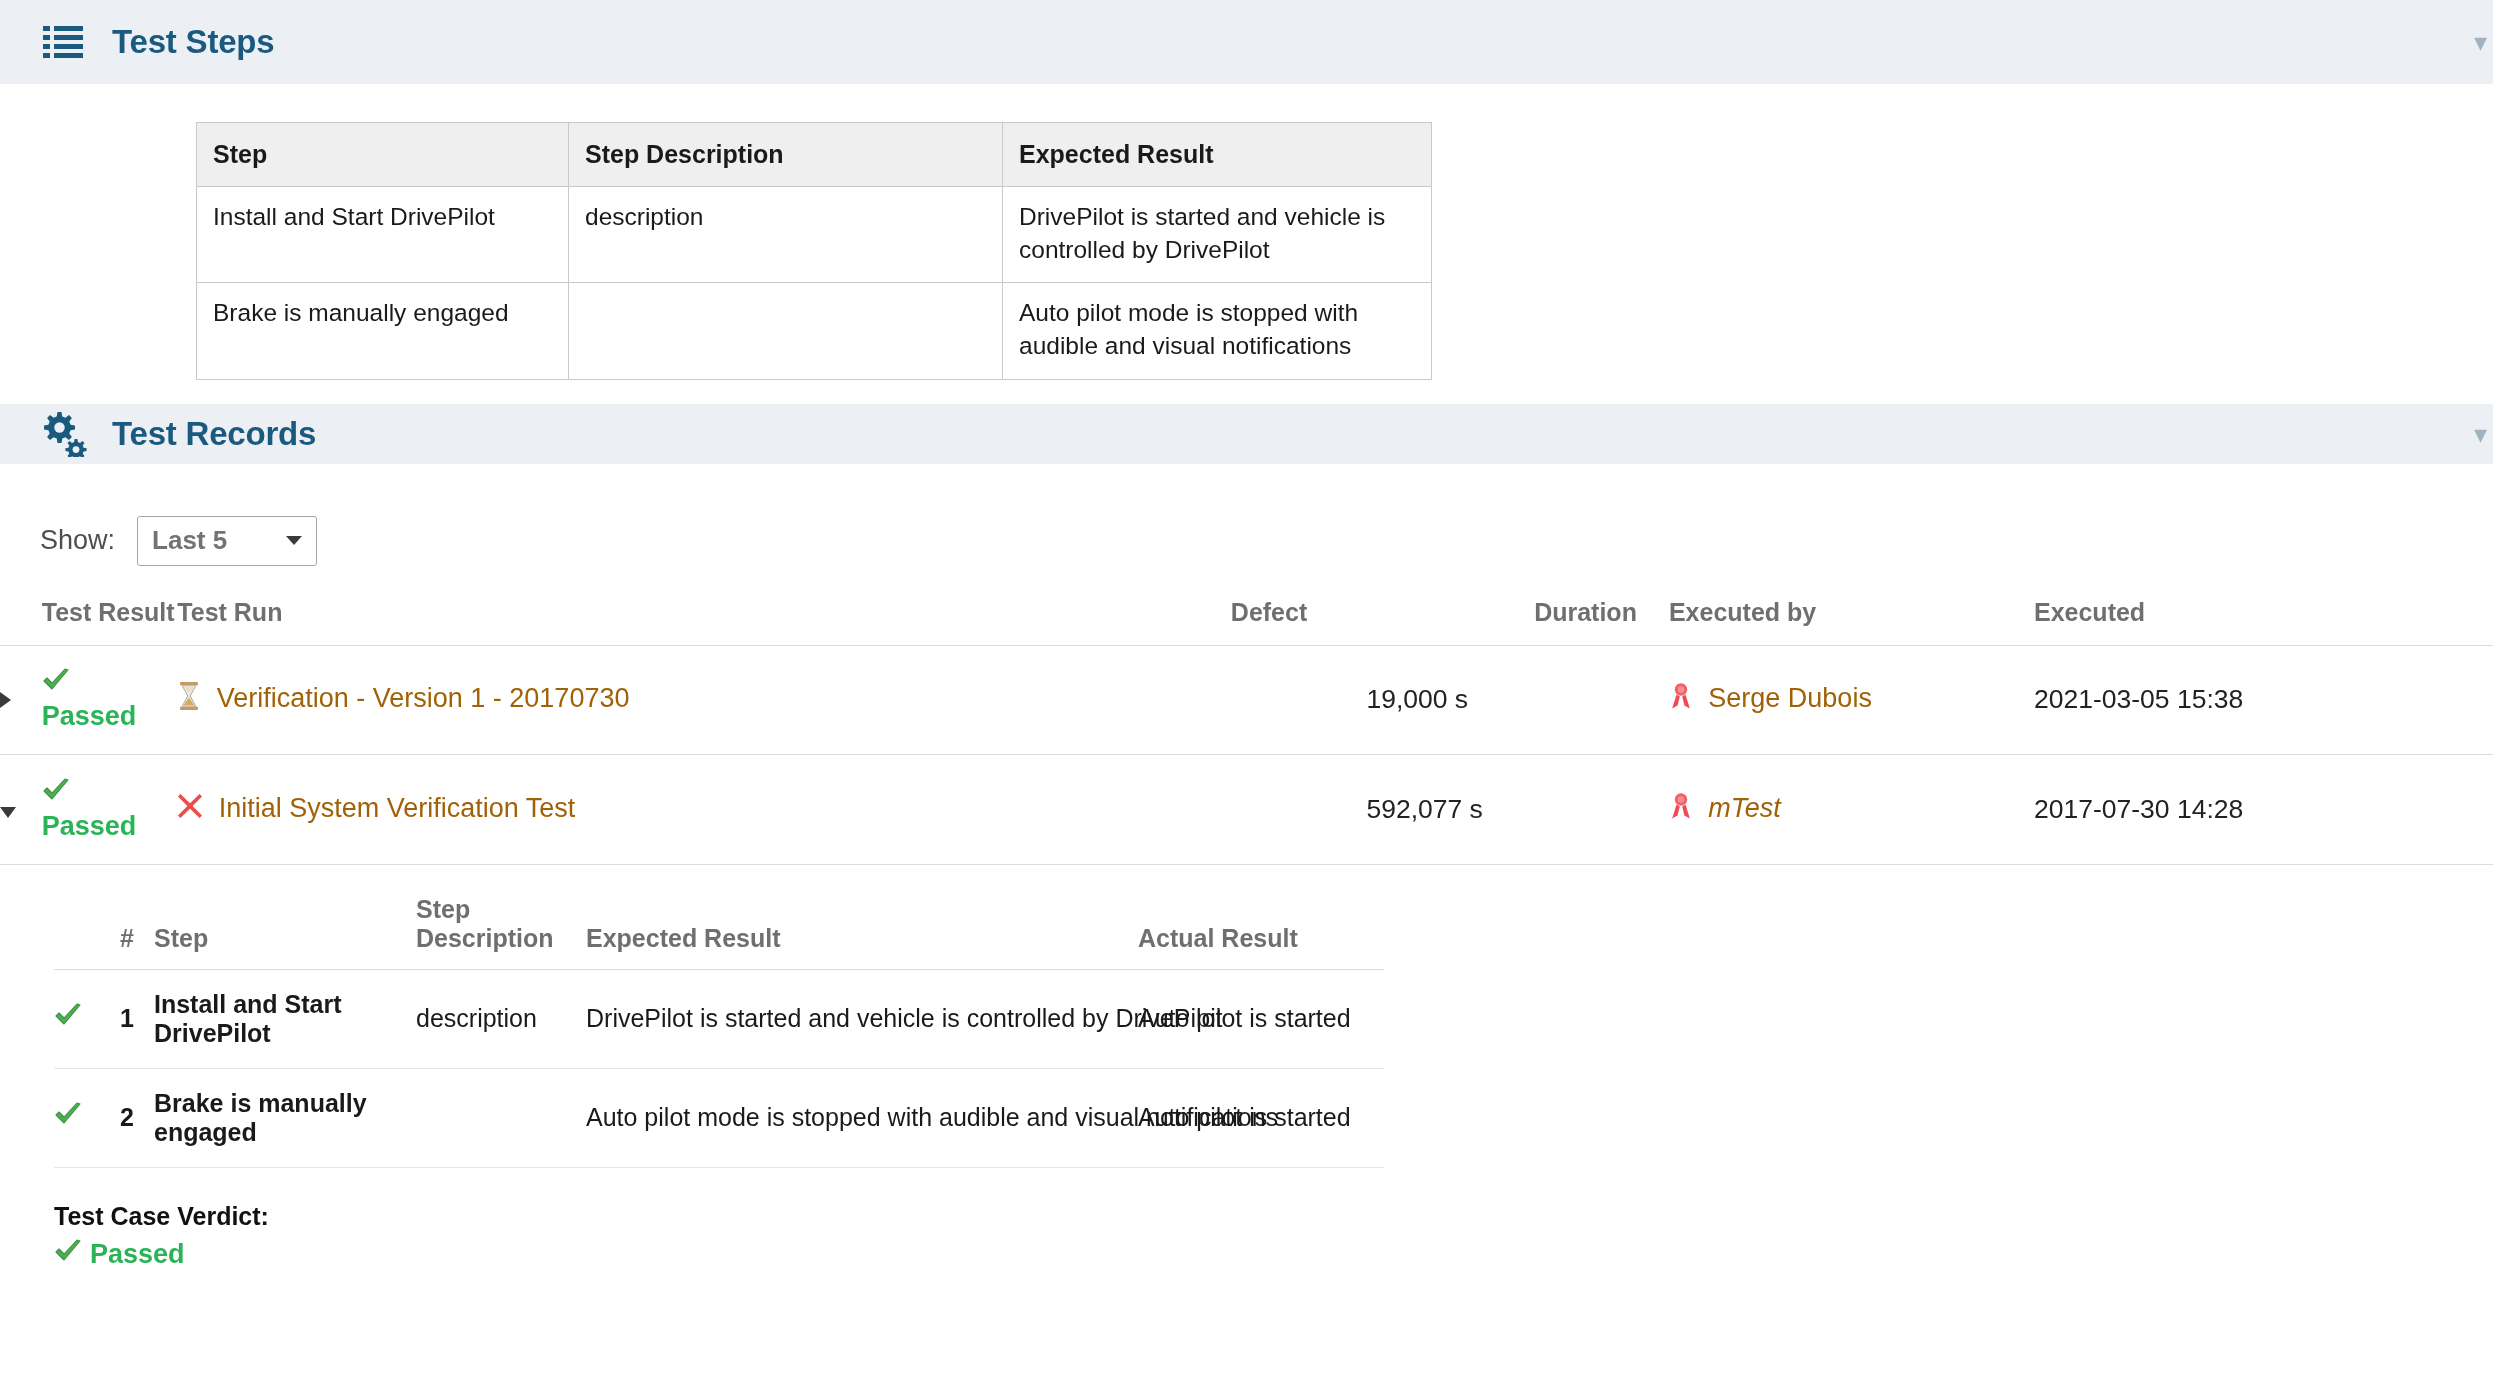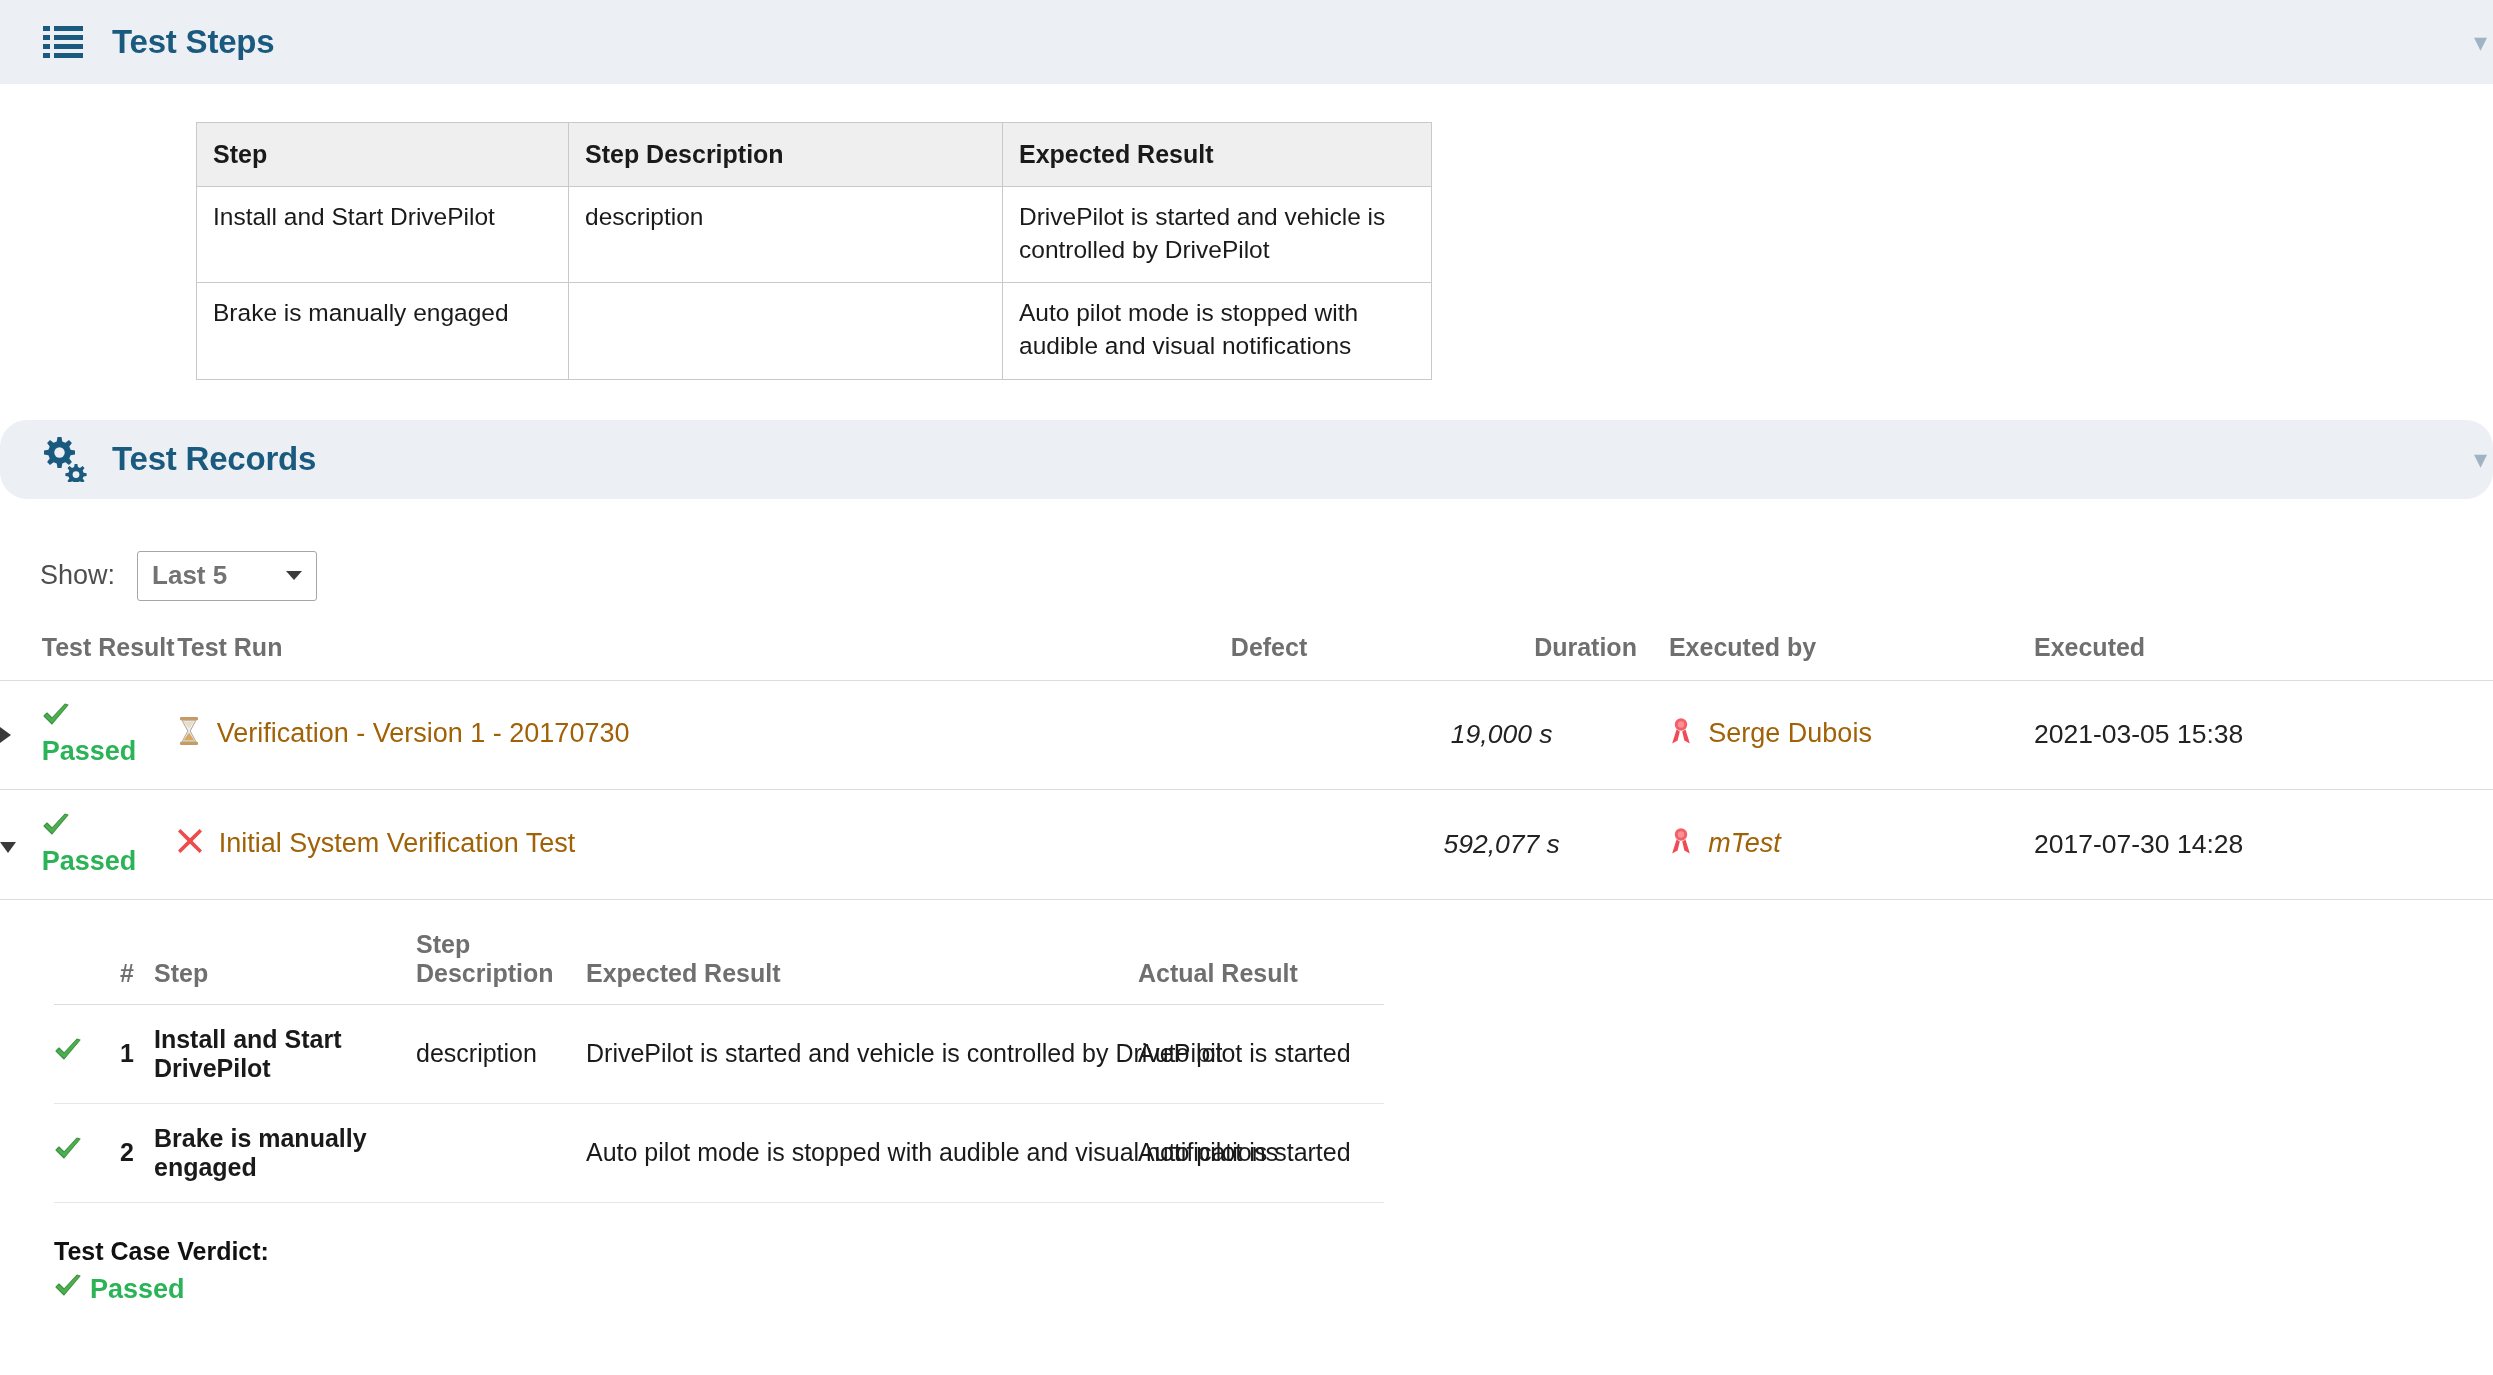--- a/index.html
+++ b/index.html
@@ -164,21 +164,21 @@
     white-space: nowrap;
   }
   .inline-ico { display:inline-block; vertical-align:middle; margin-right: 8px; }
   .link-teal {
     color: #a16207;
     text-decoration: none;
     font-size: 27px;
     white-space: nowrap;
   }
   .link-teal.ital { font-style: italic; }
-  .c-duration { text-align: center; padding-right: 32px !important; white-space: nowrap; font-style: italic; }
+  .c-duration { text-align: left; padding-right: 32px !important; white-space: nowrap; }
   .c-defect   { text-align: right; }
   .c-execd    { white-space: nowrap; }
 
   
   td.expand-cell { padding: 0 !important; border-bottom: none !important; }
   table.inner {
     border-collapse: collapse;
     table-layout: fixed;
     width: 1330px;
     margin-left: 54px;
@@ -265,21 +265,21 @@
         </tr>
         <tr>
           <td>Brake is manually engaged</td>
           <td></td>
           <td>Auto pilot mode is stopped with audible and visual notifications</td>
         </tr>
       </tbody>
     </table>
   </div>
 
-  <div class="section-header" style="height:79px;margin-top:40px;border-radius:27px;">
+  <div class="section-header" style="height:60px;margin-top:24px;">
     <span class="sec-icon">
       <svg width="48" height="46" viewBox="0 0 48 46" aria-hidden="true">
         <g fill="#1b5a7f">
           <path d="M18.5 1 L22.5 1 L23.3 5.4 L26.4 6.7 L30 4.1 L32.9 7 L30.3 10.6 L31.6 13.7 L36 14.5 L36 18.5 L31.6 19.3 L30.3 22.4 L32.9 26 L30 28.9 L26.4 26.3 L23.3 27.6 L22.5 32 L18.5 32 L17.7 27.6 L14.6 26.3 L11 28.9 L8.1 26 L10.7 22.4 L9.4 19.3 L5 18.5 L5 14.5 L9.4 13.7 L10.7 10.6 L8.1 7 L11 4.1 L14.6 6.7 L17.7 5.4 Z"></path>
           <circle cx="20.5" cy="16.5" r="5.2" fill="#ecf0f4"></circle>
           <path d="M35.6 28 L38.4 28 L38.9 31 L41 31.9 L43.5 30.1 L45.5 32.1 L43.7 34.6 L44.6 36.7 L47.6 37.2 L47.6 40 L44.6 40.5 L43.7 42.6 L45.5 45.1 L43.5 47.1 L41 45.3 L38.9 46.2 L38.4 49.2 L35.6 49.2 L35.1 46.2 L33 45.3 L30.5 47.1 L28.5 45.1 L30.3 42.6 L29.4 40.5 L26.4 40 L26.4 37.2 L29.4 36.7 L30.3 34.6 L28.5 32.1 L30.5 30.1 L33 31.9 L35.1 31 Z"></path>
           <circle cx="37" cy="38.6" r="3.4" fill="#ecf0f4"></circle>
         </g>
       </svg>
     </span>

